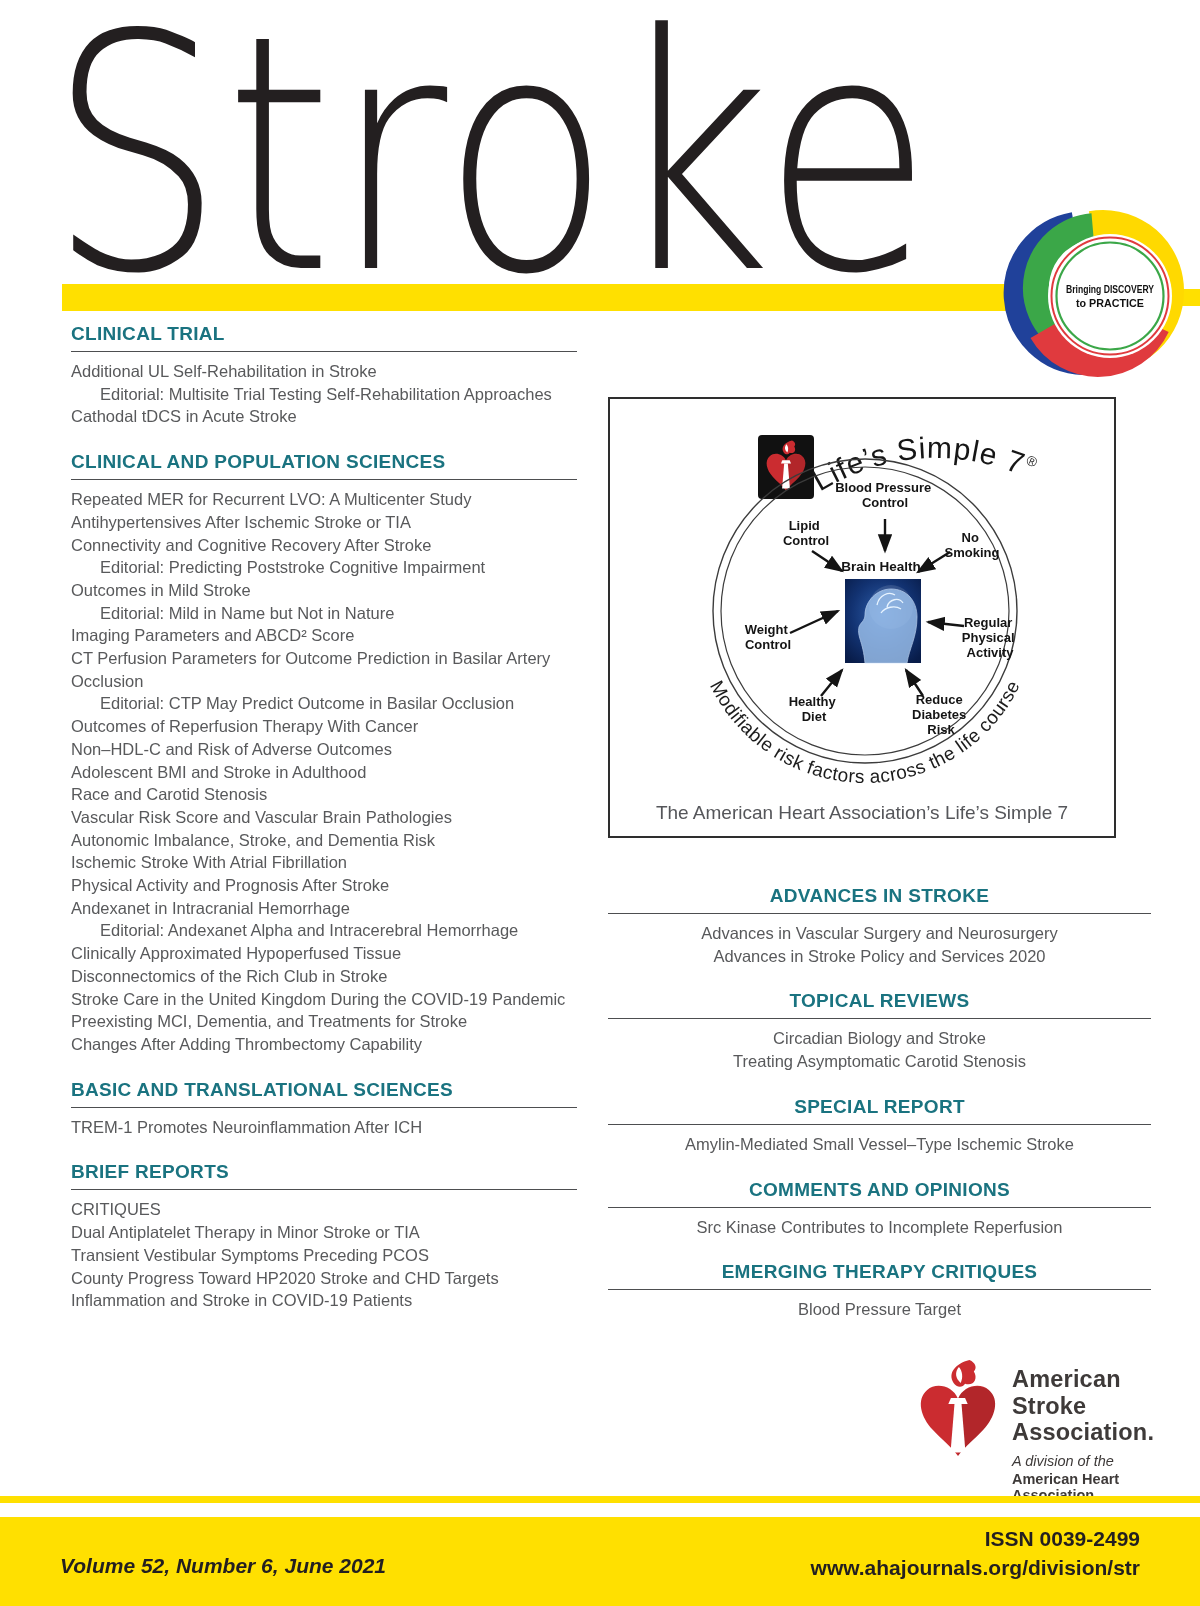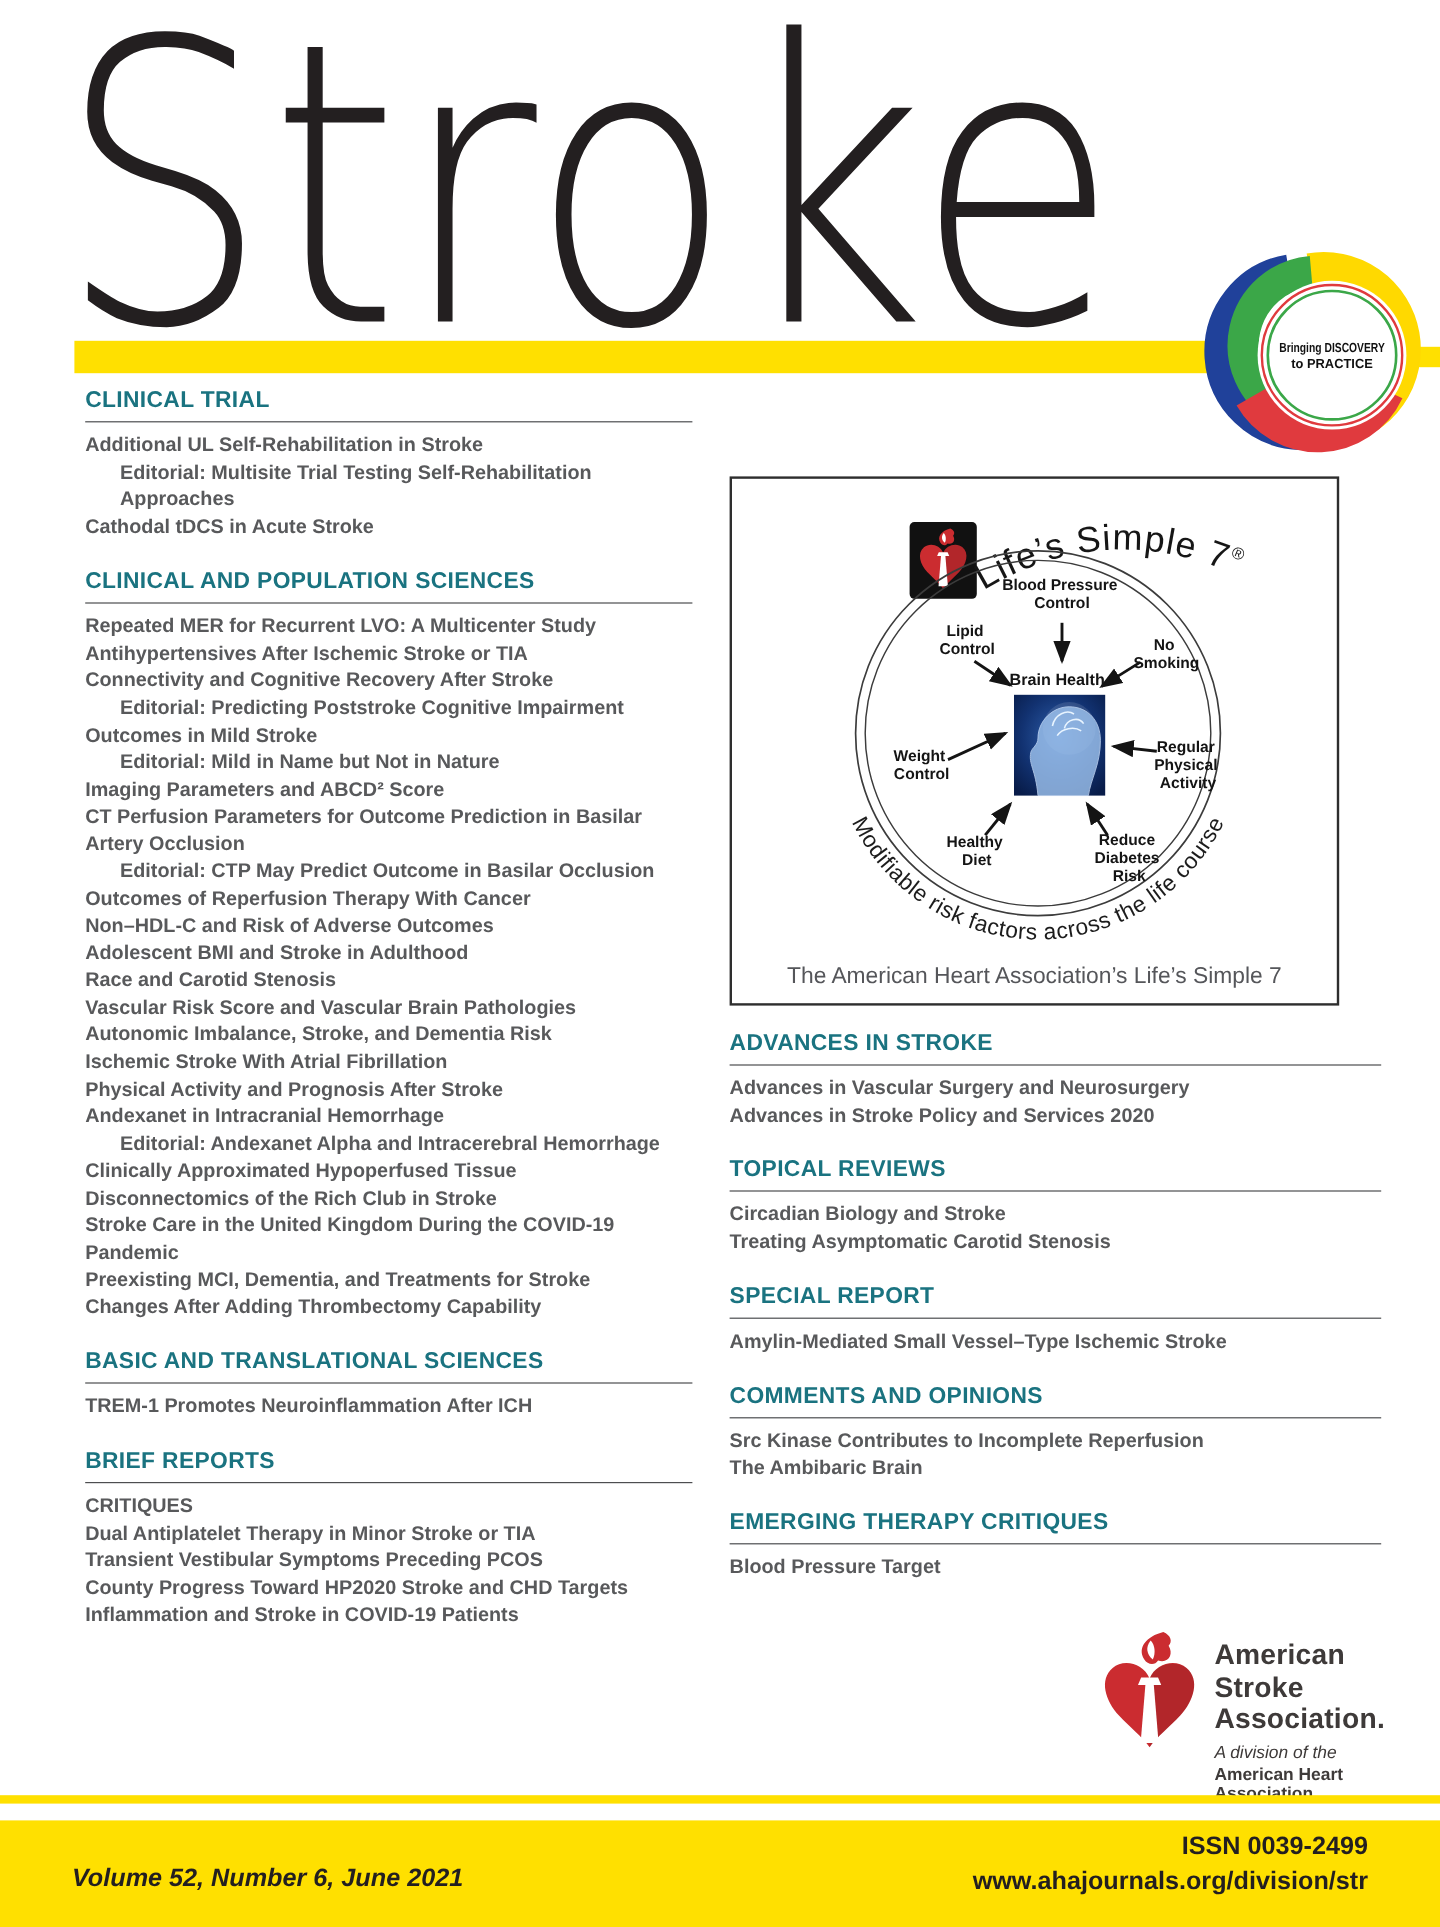--- a/index.html
+++ b/index.html
@@ -19,27 +19,27 @@
   #yellow-bar-thin{position:absolute;left:1008px;top:289px;width:192px;height:17px;background:var(--yellow);}
   #aha-badge{position:absolute;left:998px;top:196px;width:200px;height:186px;}
   .arcBlue{stroke:var(--badge-blue);stroke-width:28;fill:none;}
   .arcYellow{stroke:var(--badge-yellow);stroke-width:30;fill:none;}
   .arcGreen{stroke:var(--badge-green);stroke-width:26;fill:none;}
   .arcRed{stroke:var(--badge-red);stroke-width:28;fill:none;}
   .badge-text{font-size:11px;font-weight:bold;fill:#111;}
   
   .toc-col{position:absolute;}
   #left-col{left:60px;top:322px;width:506px;margin-left:11px;}
-  #right-col{left:608px;top:858px;width:543px;}
+  #right-col{left:608px;top:884px;width:543px;text-align:center;}
   .toc-heading{
     margin:0;font-size:19px;line-height:23px;font-weight:bold;color:var(--teal);
     letter-spacing:.3px;padding-bottom:6px;border-bottom:1.6px solid #4D4E50;
   }
   .toc-list{list-style:none;margin:8px 0 22px 0;padding:0;}
-  .toc-item{font-size:16.5px;line-height:22.7px;color:var(--body-gray);font-weight:bold;}
+  .toc-item{font-size:16.5px;line-height:22.7px;color:var(--body-gray);}
   .toc-item.indent{padding-left:29px;}
   
   #figure-box{
     position:absolute;left:608px;top:397px;width:508px;height:441px;
     border:2px solid #2E2E2E;box-sizing:border-box;background:#fff;
   }
   .fcircle{fill:none;stroke:#3C3C3C;}
   .flabel{font-size:13px;font-weight:bold;fill:#141414;}
   .fbrain{font-size:13.5px;font-weight:bold;fill:#141414;}
   .ftitle{font-size:30px;letter-spacing:1px;fill:#161616;}
@@ -166,21 +166,20 @@
     <section class="toc-section">
       <h2 class="toc-heading">SPECIAL REPORT</h2>
       <ul class="toc-list">
         <li class="toc-item">Amylin-Mediated Small Vessel–Type Ischemic Stroke</li>
       </ul>
     </section>
     <section class="toc-section">
       <h2 class="toc-heading">COMMENTS AND OPINIONS</h2>
       <ul class="toc-list">
         <li class="toc-item">Src Kinase Contributes to Incomplete Reperfusion</li>
-        <li class="toc-item">The Ambibaric Brain</li>
       </ul>
     </section>
     <section class="toc-section">
       <h2 class="toc-heading">EMERGING THERAPY CRITIQUES</h2>
       <ul class="toc-list">
         <li class="toc-item">Blood Pressure Target</li>
       </ul>
     </section>
   </div>
 

